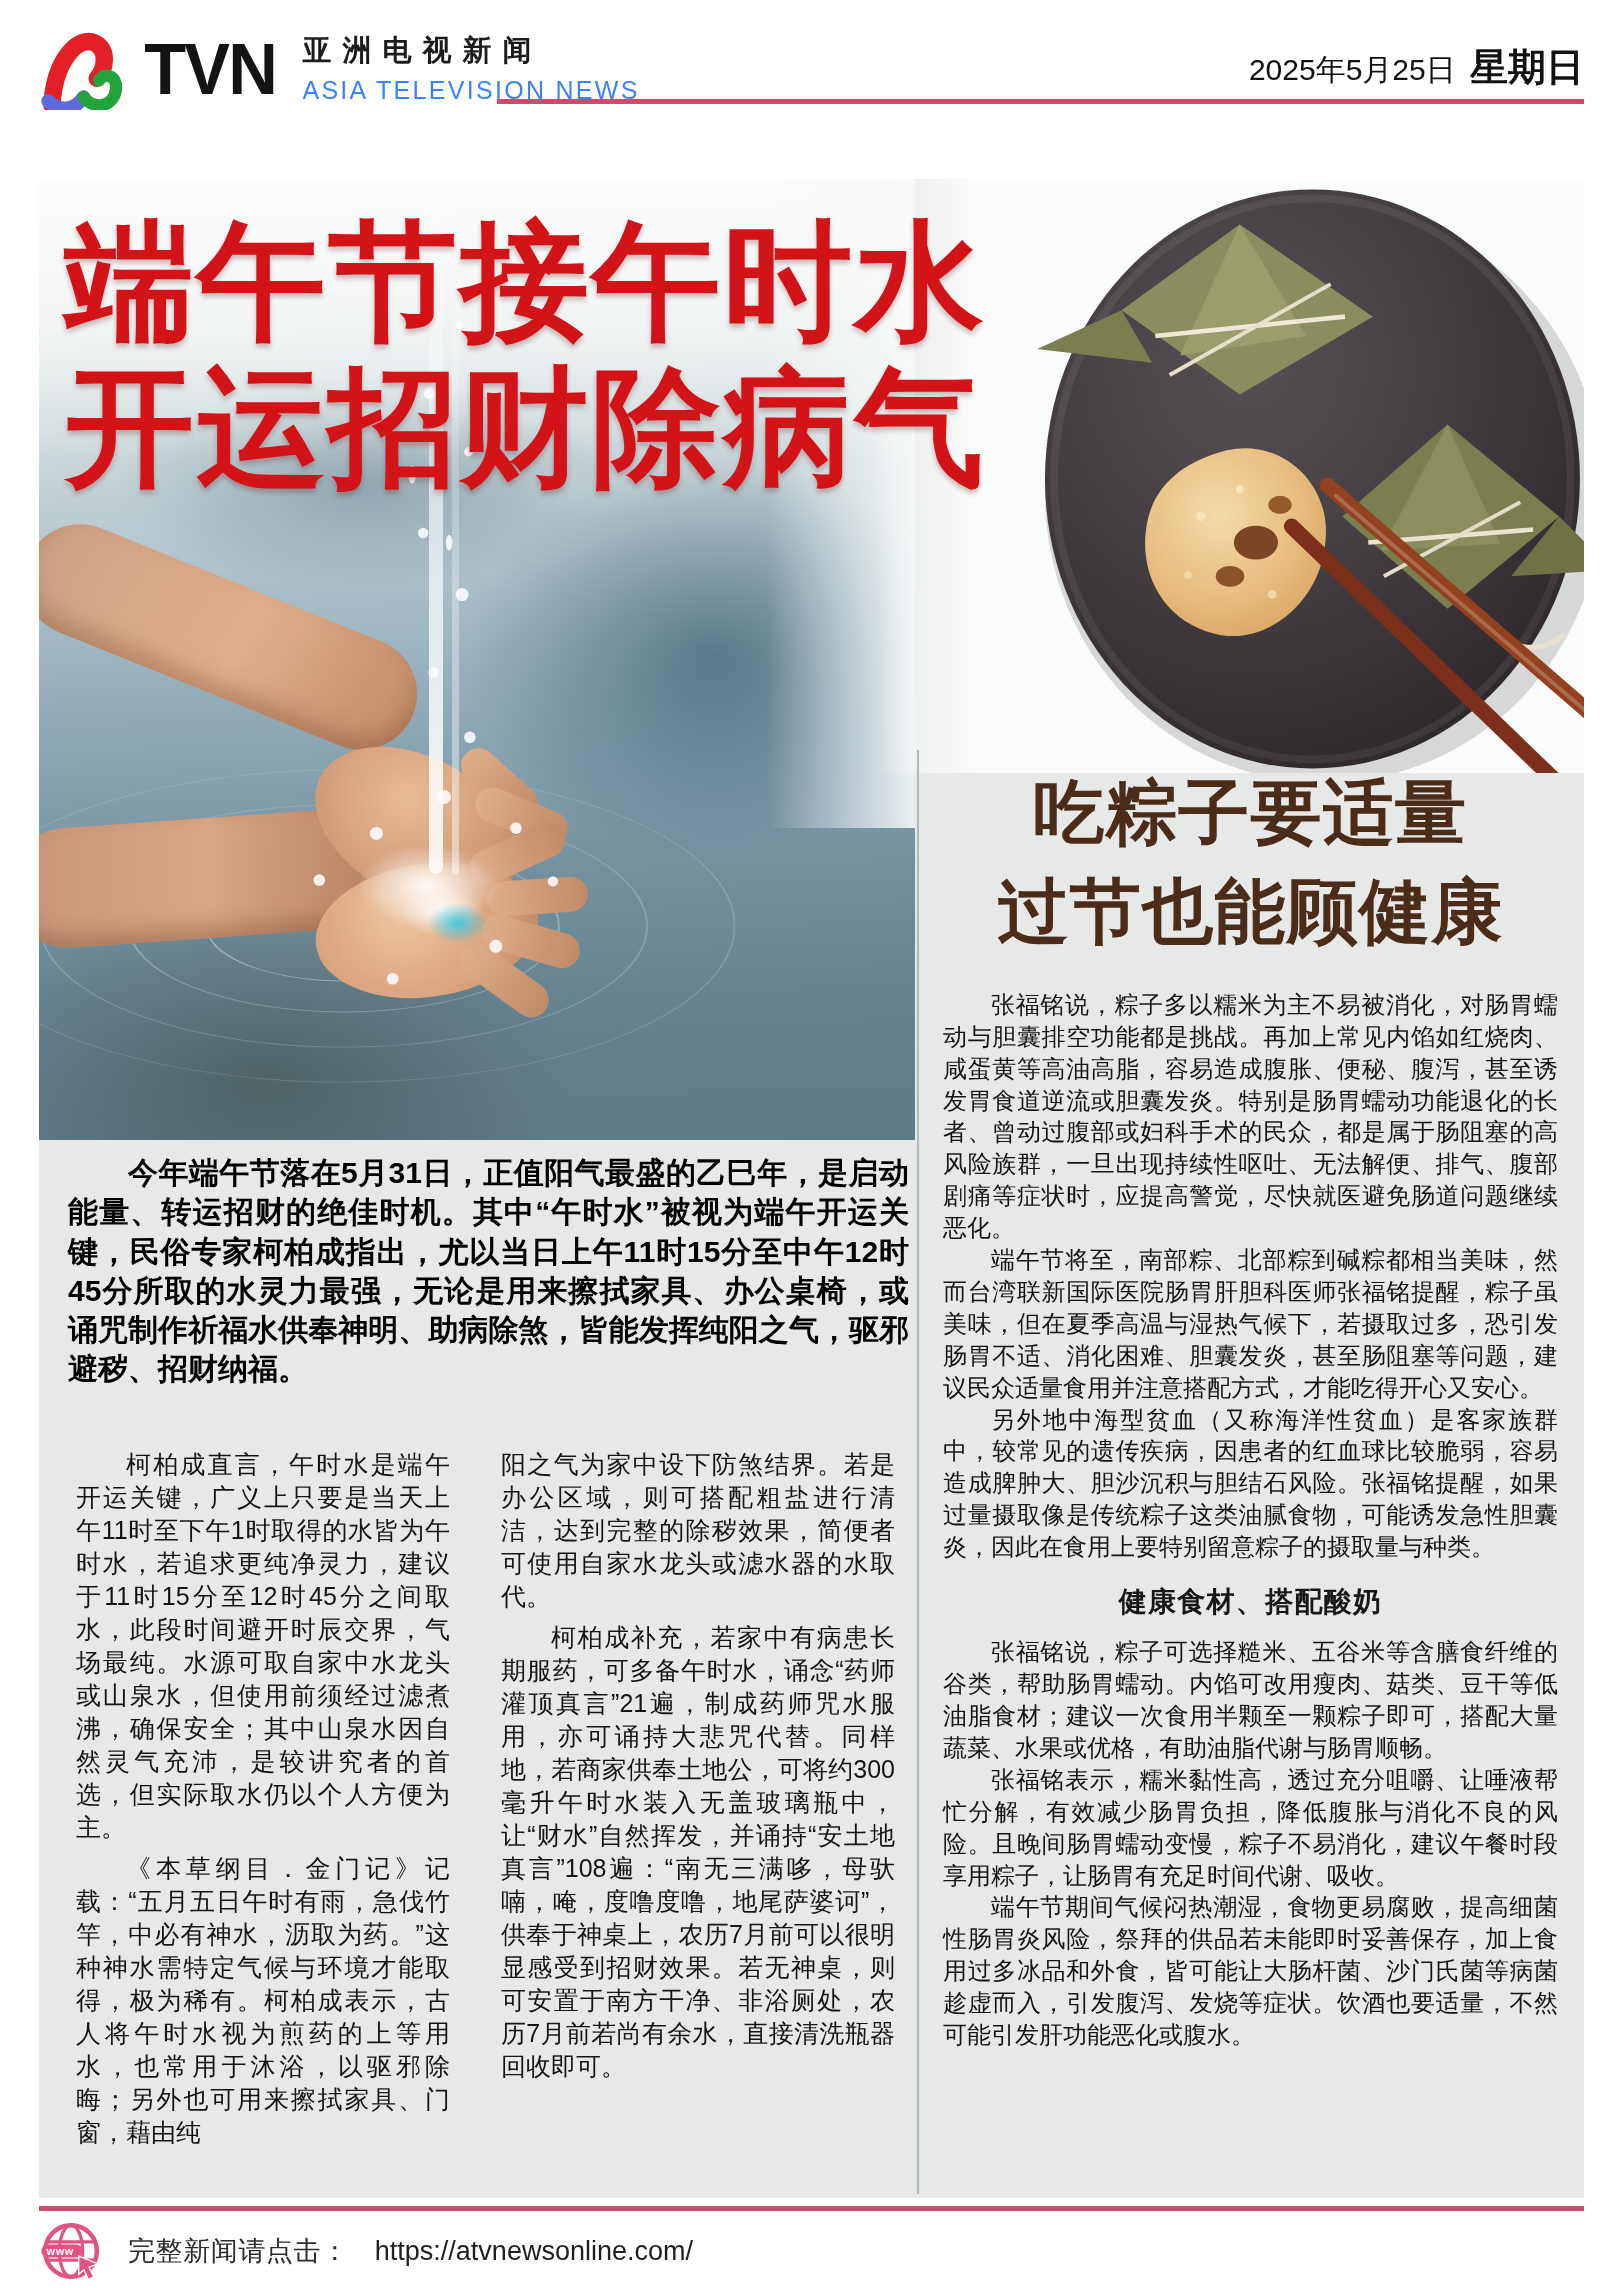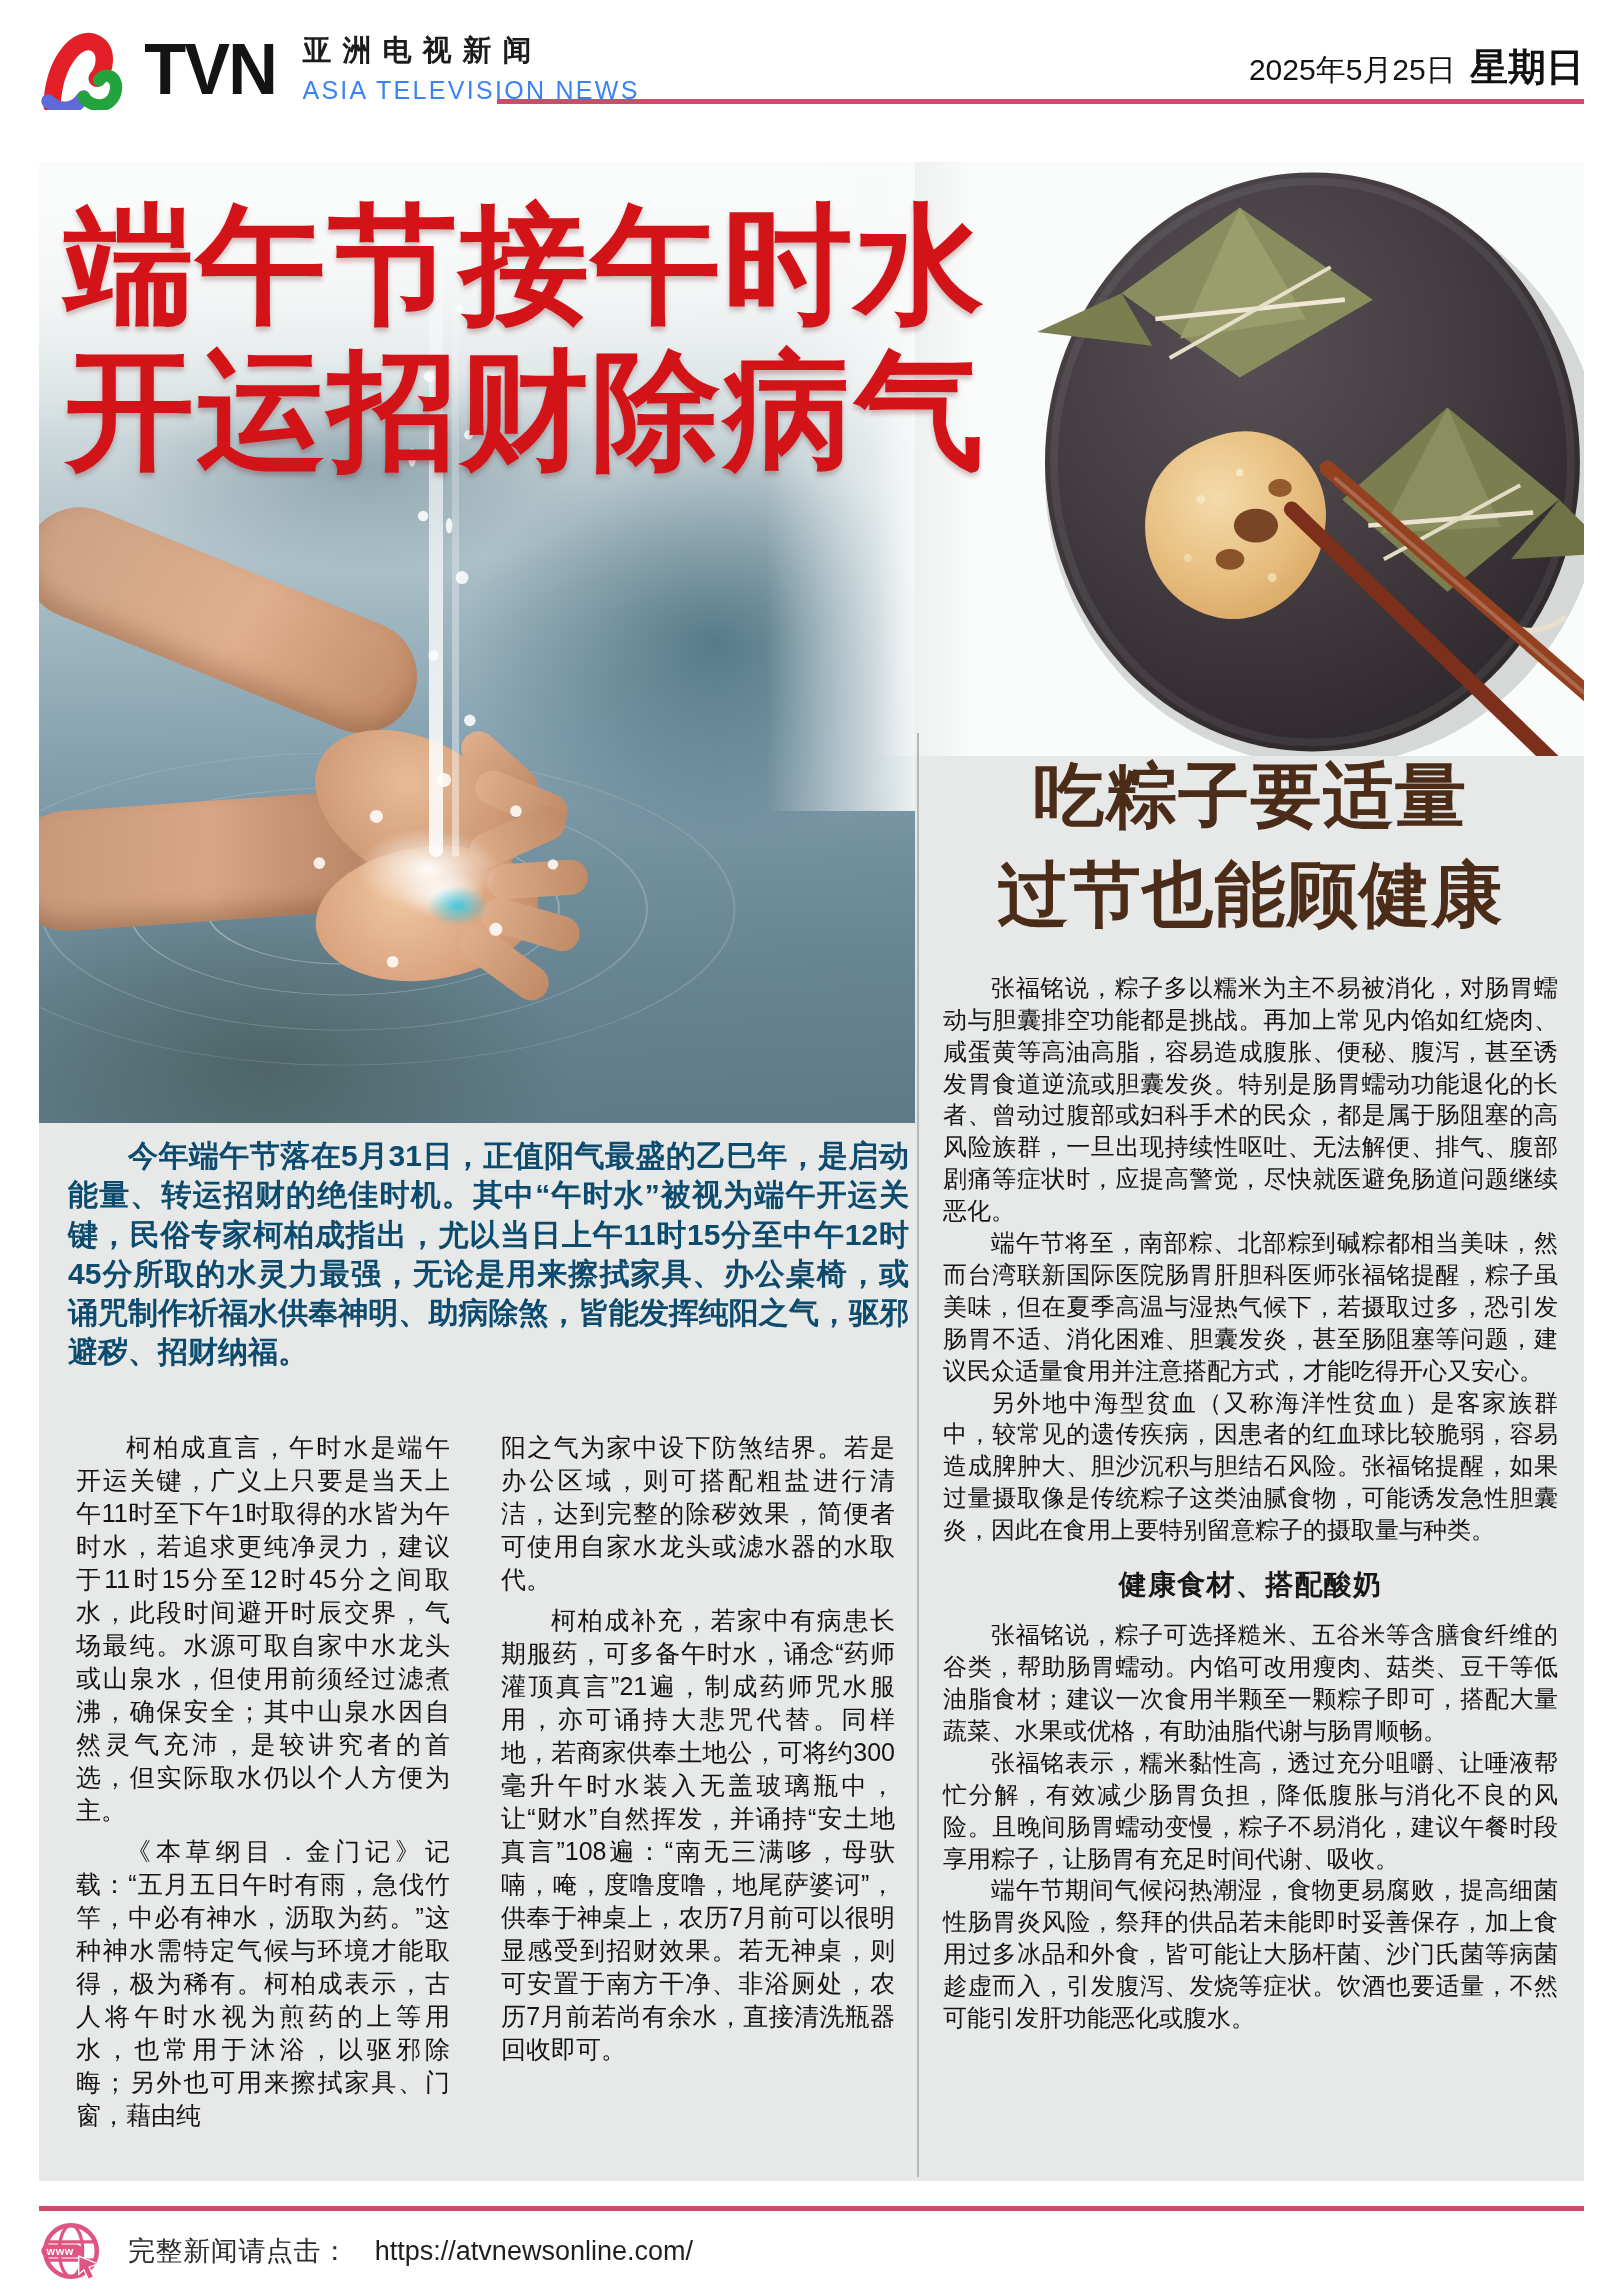--- a/index.html
+++ b/index.html
@@ -13,21 +13,21 @@
   .brand{font-size:73px;font-weight:900;color:#141414;letter-spacing:-1.9px;transform:scaleX(.94);margin-left:-3.9px;}
   .logo-names{margin-left:22px;display:flex;flex-direction:column;justify-content:center;}
   .logo-cn{font-size:29px;font-weight:700;color:#1c1c1c;letter-spacing:11px;}
   .logo-en{font-size:25px;color:#3b82f6;letter-spacing:2.3px;margin-top:5.2px;}
   .date-wrap{position:absolute;right:39px;top:42px;display:flex;align-items:baseline;gap:14.3px;z-index:5;}
   .date-d{font-size:30px;color:#111;}
   .date-w{font-size:38px;font-weight:900;color:#111;}
   .header-rule{position:absolute;left:497px;top:99px;width:1087px;height:4.5px;background:#d14a6b;}
 
   
-  .content{position:absolute;left:39px;top:162px;width:1545px;height:2019px;background:#e6e9e8;overflow:hidden;}
+  .content{position:absolute;left:39px;top:179px;width:1545px;height:2019px;background:#e6e9e8;overflow:hidden;}
 
   
   .hero{position:absolute;left:0;top:0;width:876px;height:961px;overflow:hidden;z-index:1;
     background:linear-gradient(178deg,#f7f8f8 0%,#e9edee 12%,#d5dee0 24%,#b9c9cf 36%,#9db5bf 48%,#86a2b0 60%,#73909f 72%,#678492 84%,#5e7a87 100%);}
   .deep1{position:absolute;left:428px;top:279px;width:493px;height:402px;border-radius:50%;
     background:radial-gradient(closest-side,rgba(36,78,95,.55),rgba(36,78,95,0));}
   .deep2{position:absolute;left:78px;top:201px;width:493px;height:208px;border-radius:50%;
     background:radial-gradient(closest-side,rgba(66,100,116,.38),rgba(66,100,116,0));}
   .bottomdark{position:absolute;left:-78px;top:727px;width:610px;height:351px;border-radius:50%;
     background:radial-gradient(closest-side,rgba(52,70,56,.45),rgba(52,70,56,0));}
@@ -73,21 +73,21 @@
   .plate-svg{position:absolute;left:0;top:0;}
 
   
   .col-right{position:absolute;left:904px;top:584px;width:615px;z-index:5;}
   .rc-heading{color:#4a2c18;font-size:71px;font-weight:900;text-align:center;line-height:1.4;letter-spacing:1.3px;margin:0 0 27px 0;}
   .body-p{font-size:24px;line-height:1.33;text-align:justify;text-indent:2em;color:#141414;margin:0;}
   .rc-subhead{font-size:28px;font-weight:700;color:#171717;text-align:center;margin:19.5px 0 15.6px 0;letter-spacing:1.3px;}
 
   
   .intro{position:absolute;left:29px;top:974px;width:841px;z-index:5;
-    font-size:30px;font-weight:700;line-height:1.31;text-align:justify;text-indent:2em;color:#0c4a6e;}
+    font-size:30px;font-weight:700;line-height:1.31;text-align:justify;text-indent:2em;color:#000000;}
   .col-left{position:absolute;left:29px;top:1261px;width:390px;z-index:5;}
   .col-mid{position:absolute;left:454px;top:1261px;width:410px;z-index:5;}
   .cols-p{font-size:25px;line-height:1.32;text-align:justify;text-indent:2em;color:#141414;margin:8px;}
   .no-indent{text-indent:0;}
   .col-divider{position:absolute;left:878px;top:571px;width:1.9px;height:1444px;background:#b3b8b8;z-index:3;}
 
   
   .footer-rule{position:absolute;left:39px;top:2206px;width:1545px;height:4.5px;background:#d14a6b;}
   .footer-row{position:absolute;left:40px;top:2220px;display:flex;align-items:center;gap:26px;}
   .footer-text{font-size:27px;color:#2c2c2c;letter-spacing:0.6px;}

